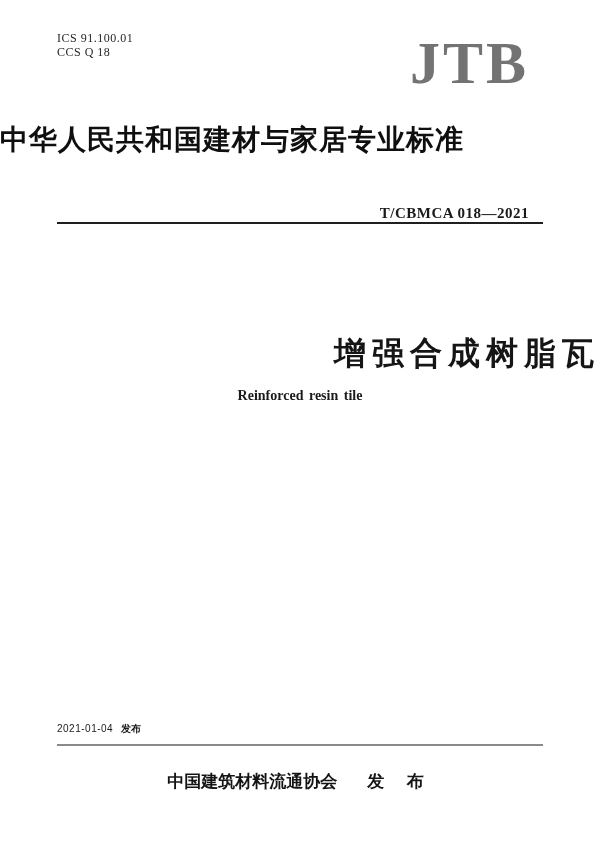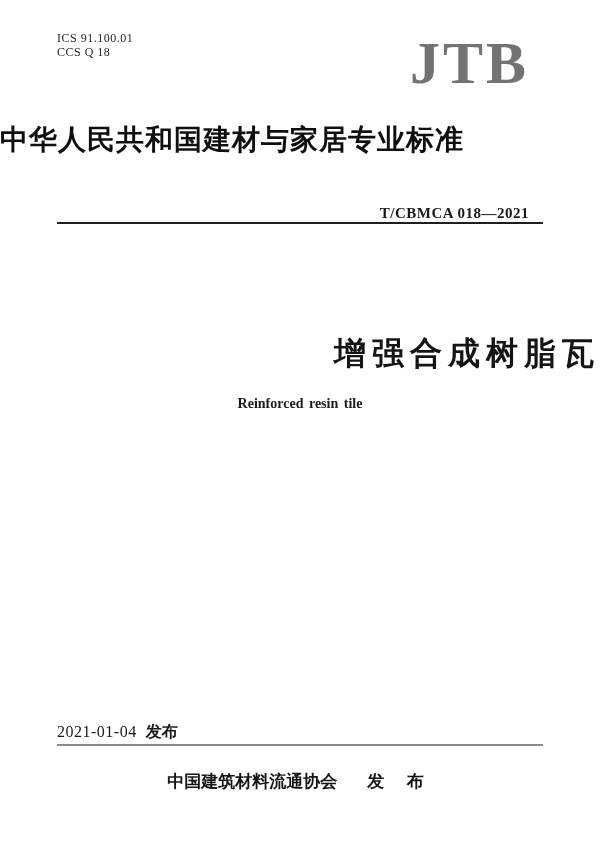--- a/index.html
+++ b/index.html
@@ -80,33 +80,31 @@
     position: absolute;
     top: 388px;
     left: 0;
     width: 100%;
     text-align: center;
     font-family: "Liberation Serif", serif;
     font-weight: bold;
     font-size: 14px;
     word-spacing: 2px;
     color: #1a1a1a;
-    margin-top: 8px;
   }
   .dates-row {
     position: absolute;
     top: 722px;
     left: 57px;
     width: 486px;
     display: flex;
     justify-content: space-between;
     align-items: baseline;
-    font-size: 16px;
+    font-size: 10px;
     color: #1a1a1a;
-    font-family: Liberation Serif, serif;
   }
   .date-group { white-space: nowrap; }
   .date-value { letter-spacing: 0.5px; }
   .date-label { font-weight: bold; margin-left: 5px; }
   .rule-bottom {
     position: absolute;
     top: 744px;
     left: 57px;
     width: 486px;
     height: 2px;

